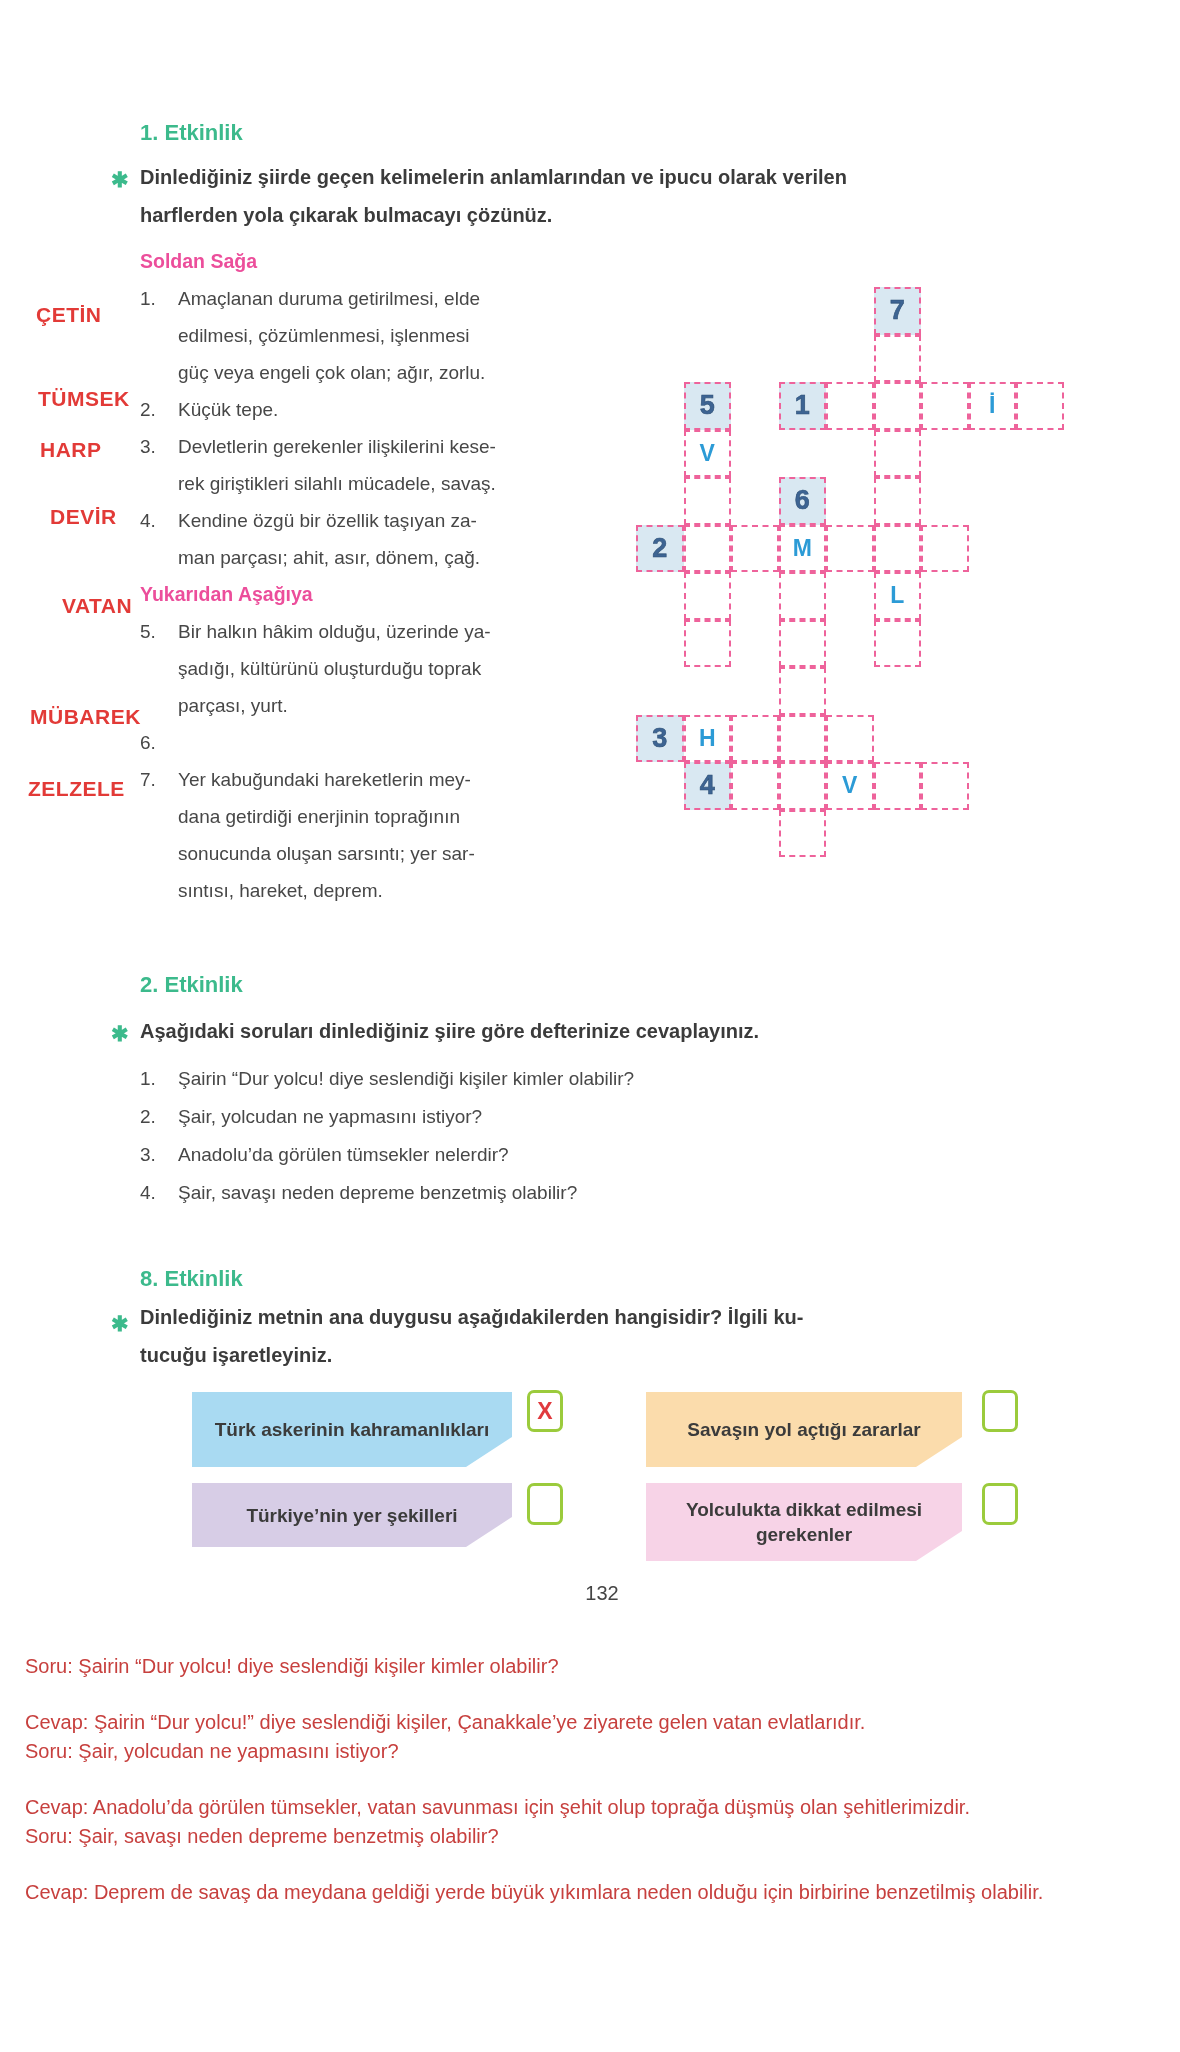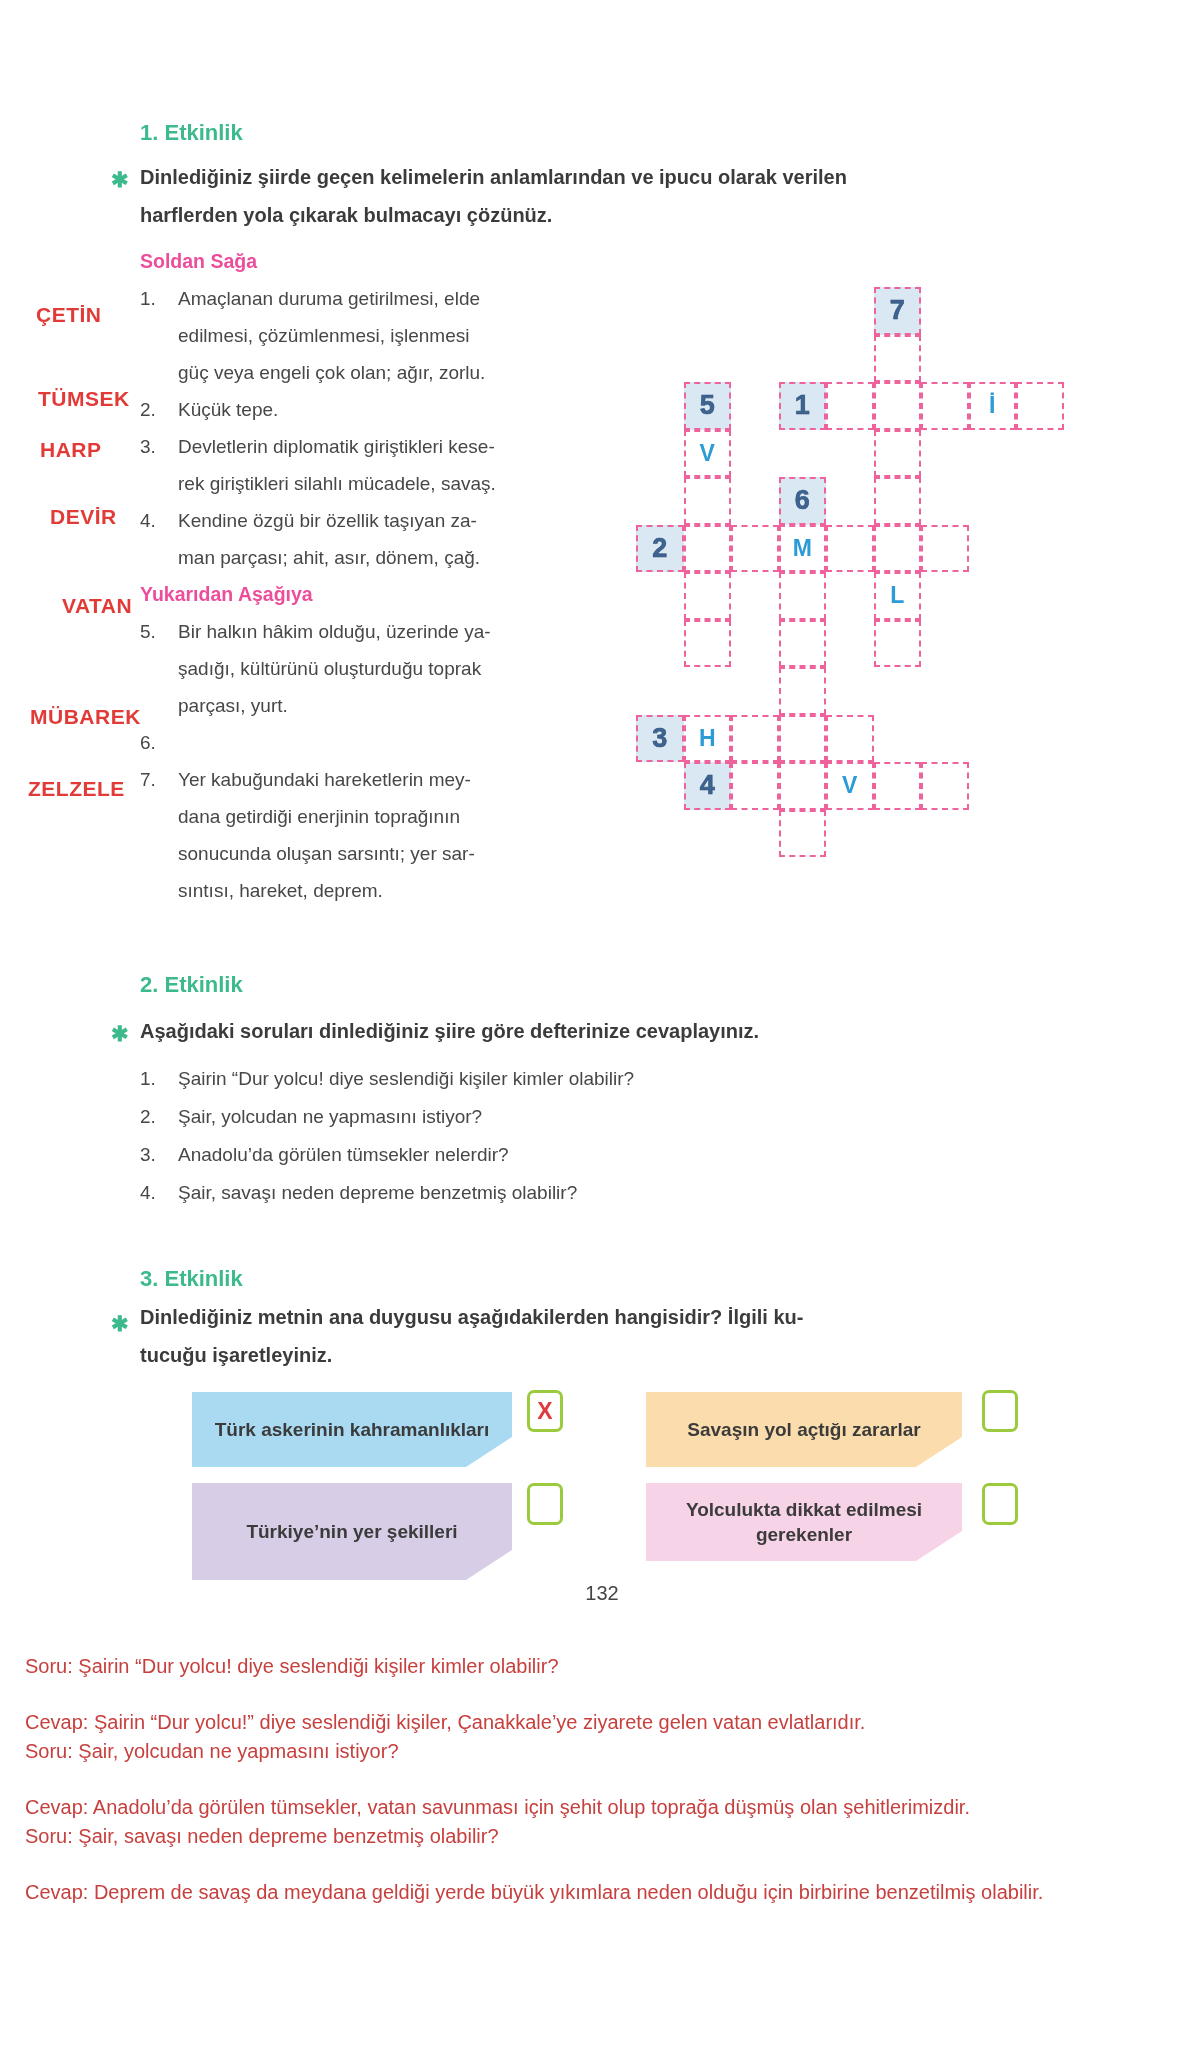--- a/index.html
+++ b/index.html
@@ -70,21 +70,21 @@
       </div>
       <div class="clue-row">
         <div class="clue-num">2.</div>
         <div>
           <div class="clue-line">Küçük tepe.</div>
         </div>
       </div>
       <div class="clue-row">
         <div class="clue-num">3.</div>
         <div>
-          <div class="clue-line">Devletlerin diplomatik giriştikleri kese-</div>
+          <div class="clue-line">Devletlerin gerekenler ilişkilerini kese-</div>
           <div class="clue-line">rek giriştikleri silahlı mücadele, savaş.</div>
         </div>
       </div>
       <div class="clue-row">
         <div class="clue-num">4.</div>
         <div>
           <div class="clue-line">Kendine özgü bir özellik taşıyan za-</div>
           <div class="clue-line">man parçası; ahit, asır, dönem, çağ.</div>
         </div>
       </div>
@@ -169,37 +169,37 @@
       <div class="q-row">
         <div class="clue-num">3.</div>
         <div class="clue-line">Anadolu’da görülen tümsekler nelerdir?</div>
       </div>
       <div class="q-row">
         <div class="clue-num">4.</div>
         <div class="clue-line">Şair, savaşı neden depreme benzetmiş olabilir?</div>
       </div>
     </div>
 
-  <div class="act-title" style="left:140px;top:1266px;">3. Etkinlik</div>
+  <div class="act-title" style="left:140px;top:1266px;">8. Etkinlik</div>
   <span class="star" style="left:111px;top:1312px;">✱</span>
   <div class="instr-line" style="left:140px;top:1306px;">Dinlediğiniz metnin ana duygusu aşağıdakilerden hangisidir? İlgili ku-</div>
   <div class="instr-line" style="left:140px;top:1344px;">tucuğu işaretleyiniz.</div>
 
   <div id="options">
       <div class="opt-box" style="left: 192px; top: 1392px; width: 320px; height: 75px; background: rgb(169, 218, 242);">
         <div>Türk askerinin kahramanlıkları</div>
       </div>
       <div class="opt-check" style="left: 527px; top: 1390px;">
         <div>X</div>
       </div>
       <div class="opt-box" style="left: 646px; top: 1392px; width: 316px; height: 75px; background: rgb(251, 220, 172);">
         <div>Savaşın yol açtığı zararlar</div>
       </div>
       <div class="opt-check" style="left: 982px; top: 1390px;"></div>
-      <div class="opt-box" style="left: 192px; top: 1483px; width: 320px; height: 97px; background: rgb(215, 205, 230);">
+      <div class="opt-box" style="left: 192px; top: 1483px; width: 320px; height: 64px; background: rgb(215, 205, 230);">
         <div>Türkiye’nin yer şekilleri</div>
       </div>
       <div class="opt-check" style="left: 527px; top: 1483px;"></div>
       <div class="opt-box" style="left: 646px; top: 1483px; width: 316px; height: 78px; background: rgb(247, 211, 231);">
         <div>Yolculukta dikkat edilmesi</div>
         <div>gerekenler</div>
       </div>
       <div class="opt-check" style="left: 982px; top: 1483px;"></div>
     </div>
 

